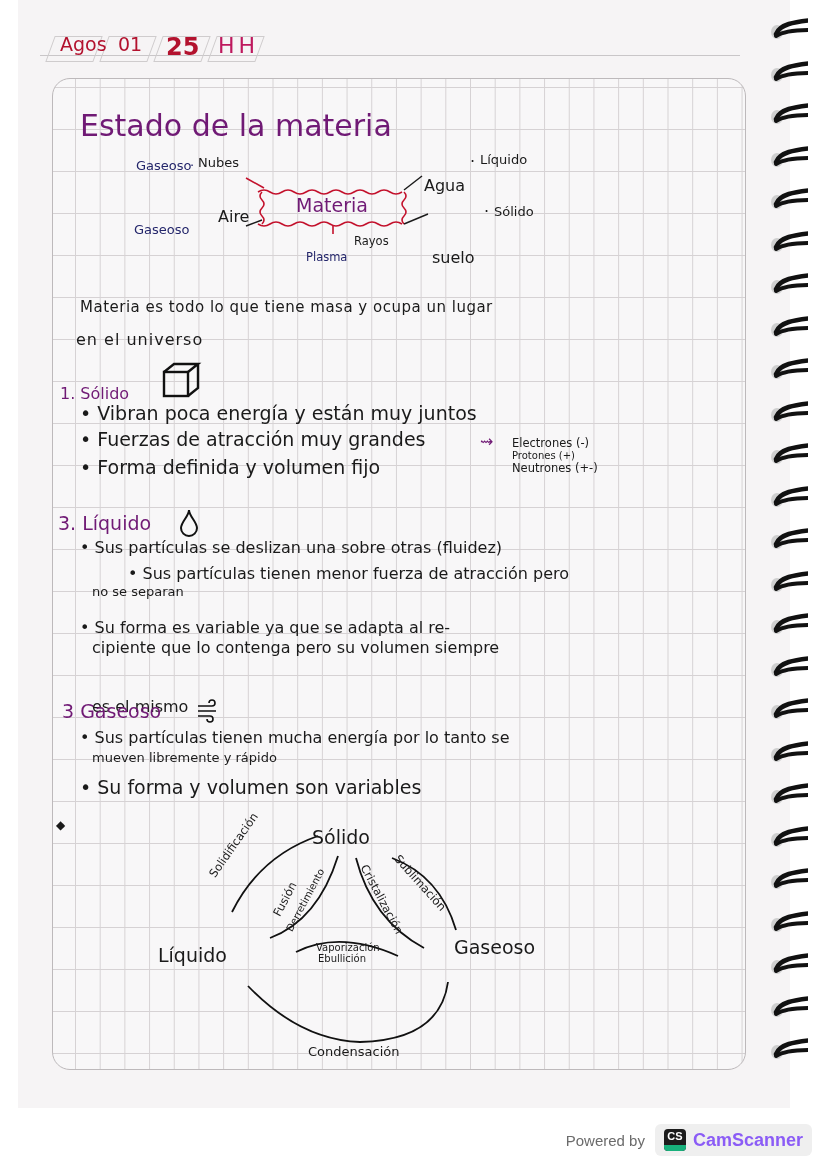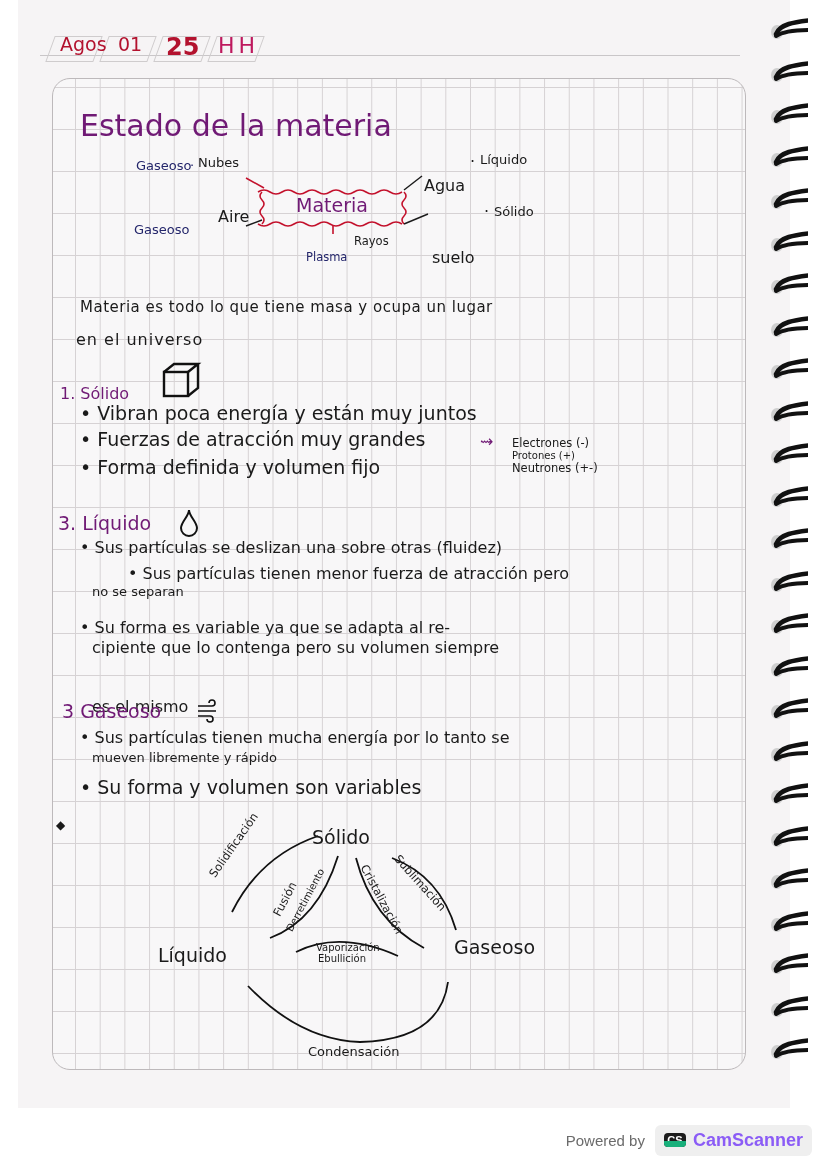--- a/index.html
+++ b/index.html
@@ -48,21 +48,21 @@
     position:absolute; right:14px; width:40px; height:22px;
   }
   .footer {
     position:absolute; right:16px; top:1122px; height:36px; display:flex; align-items:center; gap:10px;
   }
   .powered { color:#6b6b6b; font-size:15px; font-family:"Liberation Sans", sans-serif; }
   .cs-badge {
     display:flex; align-items:center; gap:7px; background:#efefef; border-radius:6px; padding:5px 9px;
   }
   .cs-logo {
-    width:22px; height:14px; border-radius:4px; background:#1c1c1c; color:#fff;
+    width:22px; height:22px; border-radius:4px; background:#1c1c1c; color:#fff;
     font-size:11px; font-weight:bold; display:flex; align-items:flex-start; justify-content:center;
     padding-top:1px; box-sizing:border-box; position:relative; overflow:hidden;
     font-family:"Liberation Sans", sans-serif;
   }
   .cs-logo::after { content:""; position:absolute; left:0; right:0; bottom:0; height:6px; background:#18b07b; }
   .cs-name { color:#8b5cf6; font-size:18px; font-weight:bold; font-family:"Liberation Sans", sans-serif; }
 </style>
 </head>
 <body>
 

